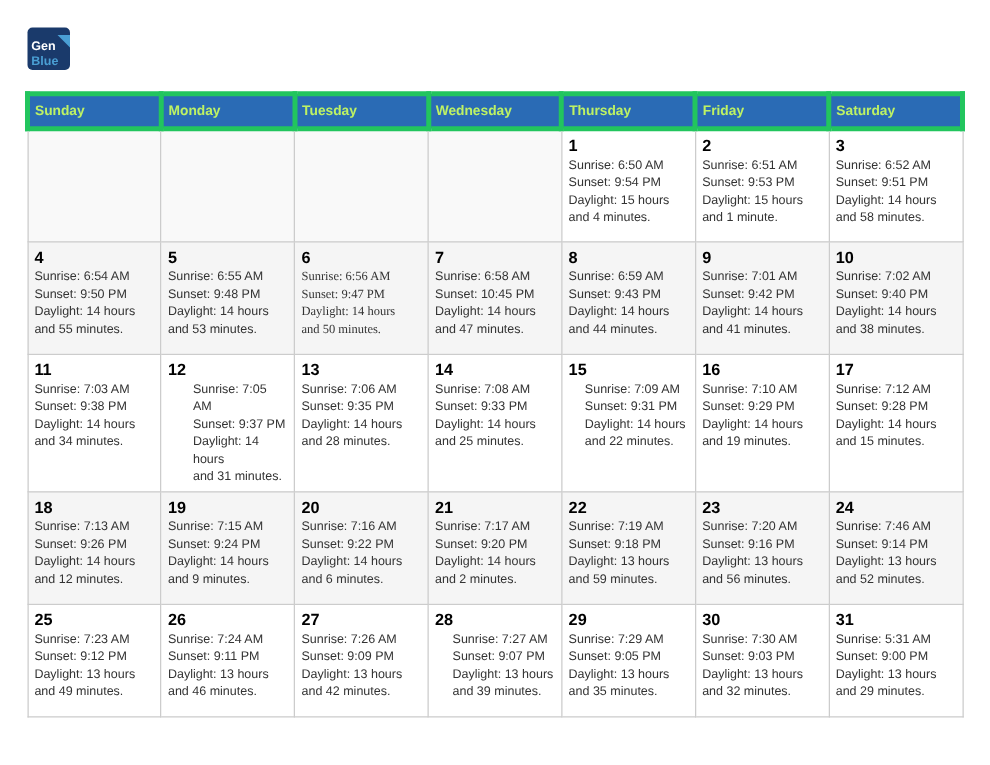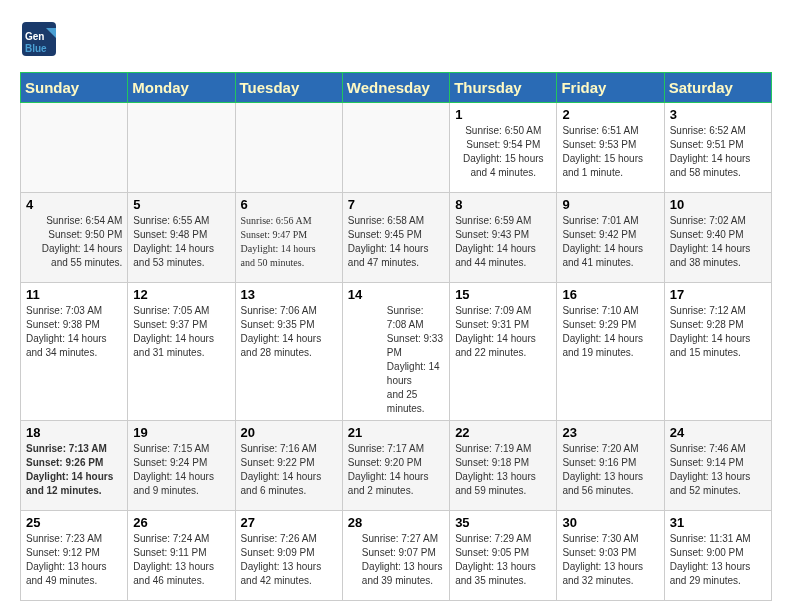--- a/index.html
+++ b/index.html
@@ -32,26 +32,26 @@
       font-size: 16px;
       color: #444;
     }
     .calendar {
       width: 100%;
       border-collapse: collapse;
       table-layout: fixed;
     }
     .calendar th {
       background: #2a6bb5;
-      color: #fef9c3;
-      font-size: 15px;
+      color: #bef264;
+      font-size: 11px;
       font-weight: bold;
       padding: 6px 4px;
       text-align: left;
-      border: 1px solid #22c55e;
+      border: 4px solid #22c55e;
     }
     .calendar td {
       vertical-align: top;
       border: 1px solid #ccc;
       padding: 4px 5px;
       font-size: 10.5px;
       min-height: 90px;
       height: 90px;
       background: #fff;
     }
@@ -115,21 +115,21 @@
       </tr>
   </thead>
   <tbody id="calendar-body">
   <tr class="row-odd">
         <td class="empty"></td>
         <td class="empty"></td>
         <td class="empty"></td>
         <td class="empty"></td>
         <td>
           <div class="day-number">1</div>
-          <div class="day-info" style="white-space: pre-line; text-align: center;">Sunrise: 6:50 AM
+          <div class="day-info" style="white-space: pre-line;">Sunrise: 6:50 AM
 Sunset: 9:54 PM
 Daylight: 15 hours
 and 4 minutes.</div>
         </td>
         <td>
           <div class="day-number">2</div>
           <div class="day-info" style="white-space: pre-line;">Sunrise: 6:51 AM
 Sunset: 9:53 PM
 Daylight: 15 hours
 and 1 minute.</div>
@@ -138,21 +138,21 @@
           <div class="day-number">3</div>
           <div class="day-info" style="white-space: pre-line;">Sunrise: 6:52 AM
 Sunset: 9:51 PM
 Daylight: 14 hours
 and 58 minutes.</div>
         </td>
       </tr>
       <tr class="row-even">
         <td>
           <div class="day-number">4</div>
-          <div class="day-info" style="white-space: pre-line; text-align: right;">Sunrise: 6:54 AM
+          <div class="day-info" style="white-space: pre-line;">Sunrise: 6:54 AM
 Sunset: 9:50 PM
 Daylight: 14 hours
 and 55 minutes.</div>
         </td>
         <td>
           <div class="day-number">5</div>
           <div class="day-info" style="white-space: pre-line;">Sunrise: 6:55 AM
 Sunset: 9:48 PM
 Daylight: 14 hours
 and 53 minutes.</div>
@@ -160,21 +160,21 @@
         <td>
           <div class="day-number">6</div>
           <div class="day-info" style="white-space: pre-line; font-family: Liberation Serif, serif;">Sunrise: 6:56 AM
 Sunset: 9:47 PM
 Daylight: 14 hours
 and 50 minutes.</div>
         </td>
         <td>
           <div class="day-number">7</div>
           <div class="day-info" style="white-space: pre-line;">Sunrise: 6:58 AM
-Sunset: 9:45 PM
+Sunset: 10:45 PM
 Daylight: 14 hours
 and 47 minutes.</div>
         </td>
         <td>
           <div class="day-number">8</div>
           <div class="day-info" style="white-space: pre-line;">Sunrise: 6:59 AM
 Sunset: 9:43 PM
 Daylight: 14 hours
 and 44 minutes.</div>
         </td>
@@ -196,42 +196,42 @@
       <tr class="row-odd">
         <td>
           <div class="day-number">11</div>
           <div class="day-info" style="white-space: pre-line;">Sunrise: 7:03 AM
 Sunset: 9:38 PM
 Daylight: 14 hours
 and 34 minutes.</div>
         </td>
         <td>
           <div class="day-number">12</div>
-          <div class="day-info" style="white-space: pre-line;">Sunrise: 7:05 AM
+          <div class="day-info" style="white-space: pre-line; margin-left: 20px;">Sunrise: 7:05 AM
 Sunset: 9:37 PM
 Daylight: 14 hours
 and 31 minutes.</div>
         </td>
         <td>
           <div class="day-number">13</div>
           <div class="day-info" style="white-space: pre-line;">Sunrise: 7:06 AM
 Sunset: 9:35 PM
 Daylight: 14 hours
 and 28 minutes.</div>
         </td>
         <td>
           <div class="day-number">14</div>
-          <div class="day-info" style="white-space: pre-line; margin-left: 39px;">Sunrise: 7:08 AM
+          <div class="day-info" style="white-space: pre-line;">Sunrise: 7:08 AM
 Sunset: 9:33 PM
 Daylight: 14 hours
 and 25 minutes.</div>
         </td>
         <td>
           <div class="day-number">15</div>
-          <div class="day-info" style="white-space: pre-line;">Sunrise: 7:09 AM
+          <div class="day-info" style="white-space: pre-line; margin-left: 13px;">Sunrise: 7:09 AM
 Sunset: 9:31 PM
 Daylight: 14 hours
 and 22 minutes.</div>
         </td>
         <td>
           <div class="day-number">16</div>
           <div class="day-info" style="white-space: pre-line;">Sunrise: 7:10 AM
 Sunset: 9:29 PM
 Daylight: 14 hours
 and 19 minutes.</div>
@@ -240,21 +240,21 @@
           <div class="day-number">17</div>
           <div class="day-info" style="white-space: pre-line;">Sunrise: 7:12 AM
 Sunset: 9:28 PM
 Daylight: 14 hours
 and 15 minutes.</div>
         </td>
       </tr>
       <tr class="row-even">
         <td>
           <div class="day-number">18</div>
-          <div class="day-info" style="white-space: pre-line; font-weight: bold;">Sunrise: 7:13 AM
+          <div class="day-info" style="white-space: pre-line;">Sunrise: 7:13 AM
 Sunset: 9:26 PM
 Daylight: 14 hours
 and 12 minutes.</div>
         </td>
         <td>
           <div class="day-number">19</div>
           <div class="day-info" style="white-space: pre-line;">Sunrise: 7:15 AM
 Sunset: 9:24 PM
 Daylight: 14 hours
 and 9 minutes.</div>
@@ -318,35 +318,35 @@
 and 42 minutes.</div>
         </td>
         <td>
           <div class="day-number">28</div>
           <div class="day-info" style="white-space: pre-line; margin-left: 14px;">Sunrise: 7:27 AM
 Sunset: 9:07 PM
 Daylight: 13 hours
 and 39 minutes.</div>
         </td>
         <td>
-          <div class="day-number">35</div>
+          <div class="day-number">29</div>
           <div class="day-info" style="white-space: pre-line;">Sunrise: 7:29 AM
 Sunset: 9:05 PM
 Daylight: 13 hours
 and 35 minutes.</div>
         </td>
         <td>
           <div class="day-number">30</div>
           <div class="day-info" style="white-space: pre-line;">Sunrise: 7:30 AM
 Sunset: 9:03 PM
 Daylight: 13 hours
 and 32 minutes.</div>
         </td>
         <td>
           <div class="day-number">31</div>
-          <div class="day-info" style="white-space: pre-line;">Sunrise: 11:31 AM
+          <div class="day-info" style="white-space: pre-line;">Sunrise: 5:31 AM
 Sunset: 9:00 PM
 Daylight: 13 hours
 and 29 minutes.</div>
         </td>
       </tr>
     </tbody>
 </table>
 
 </body></html>

